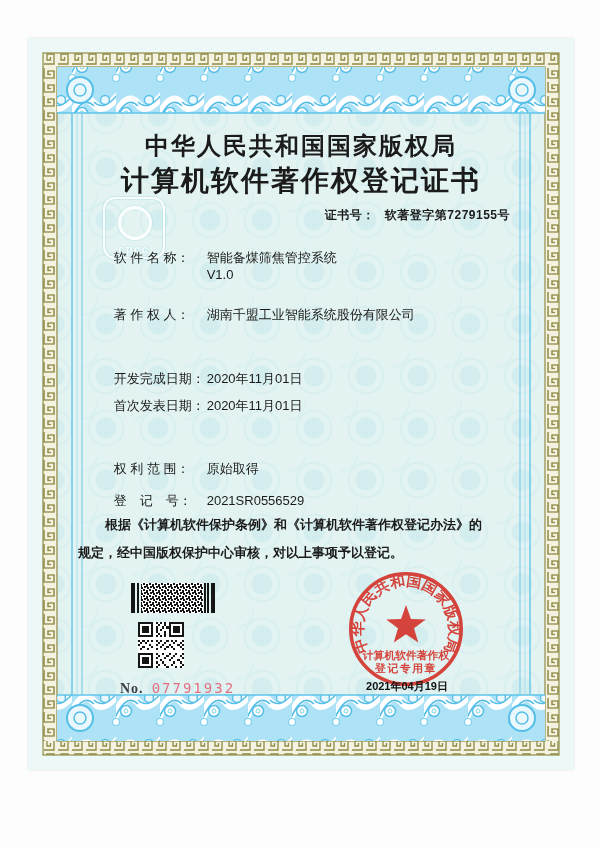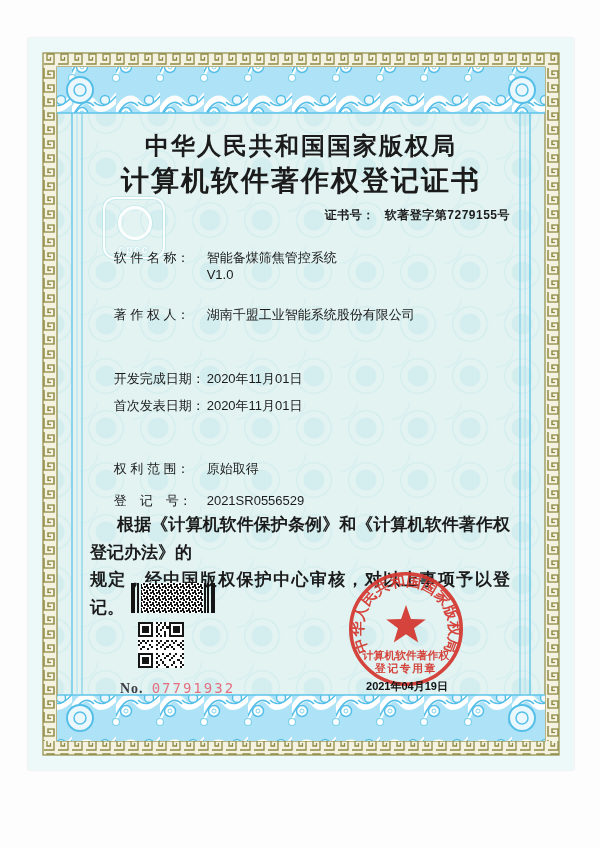--- a/index.html
+++ b/index.html
@@ -21,21 +21,21 @@
   
   .txt{position:absolute;z-index:3;color:#1b1b1b;}
   .authority{left:0;top:92px;width:546px;text-align:center;
     font-family:"Liberation Serif",serif;font-weight:700;font-size:24px;letter-spacing:2px;}
   .cert-title{left:0;top:124px;width:546px;text-align:center;
     font-family:"Liberation Serif",serif;font-weight:900;font-size:28px;letter-spacing:2px;}
   .certno{top:169px;right:64px;font-size:12px;font-weight:700;letter-spacing:.5px;}
   .row{left:64px;font-size:13px;font-weight:400;white-space:pre;}
   .row .lab{display:inline-block;width:93px;vertical-align:top;}
   .row .val{display:inline-block;vertical-align:top;line-height:17px;}
-  .statement{left:62px;top:473px;width:420px;font-size:17px;font-weight:700;
+  .statement{left:50px;top:473px;width:420px;font-size:13px;font-weight:700;
     line-height:27.5px;text-align:justify;}
   .statement .ind{display:inline-block;width:27px;}
   .serial{left:92px;top:642px;font-size:14px;}
   .serial .no{font-family:"Liberation Serif",serif;color:#3c3c46;font-weight:700;letter-spacing:1px;}
   .serial .num{font-family:"DejaVu Sans Mono",monospace;color:#e46f80;letter-spacing:2px;margin-left:8px;}
   .issue-date{left:304px;top:641px;width:150px;text-align:center;
     font-size:11px;font-weight:700;color:#111;z-index:5;}
   
   .wm{position:absolute;left:75px;top:159px;width:58px;height:58px;z-index:2;
     border:2.5px solid rgba(255,255,255,.85);border-radius:12px;

